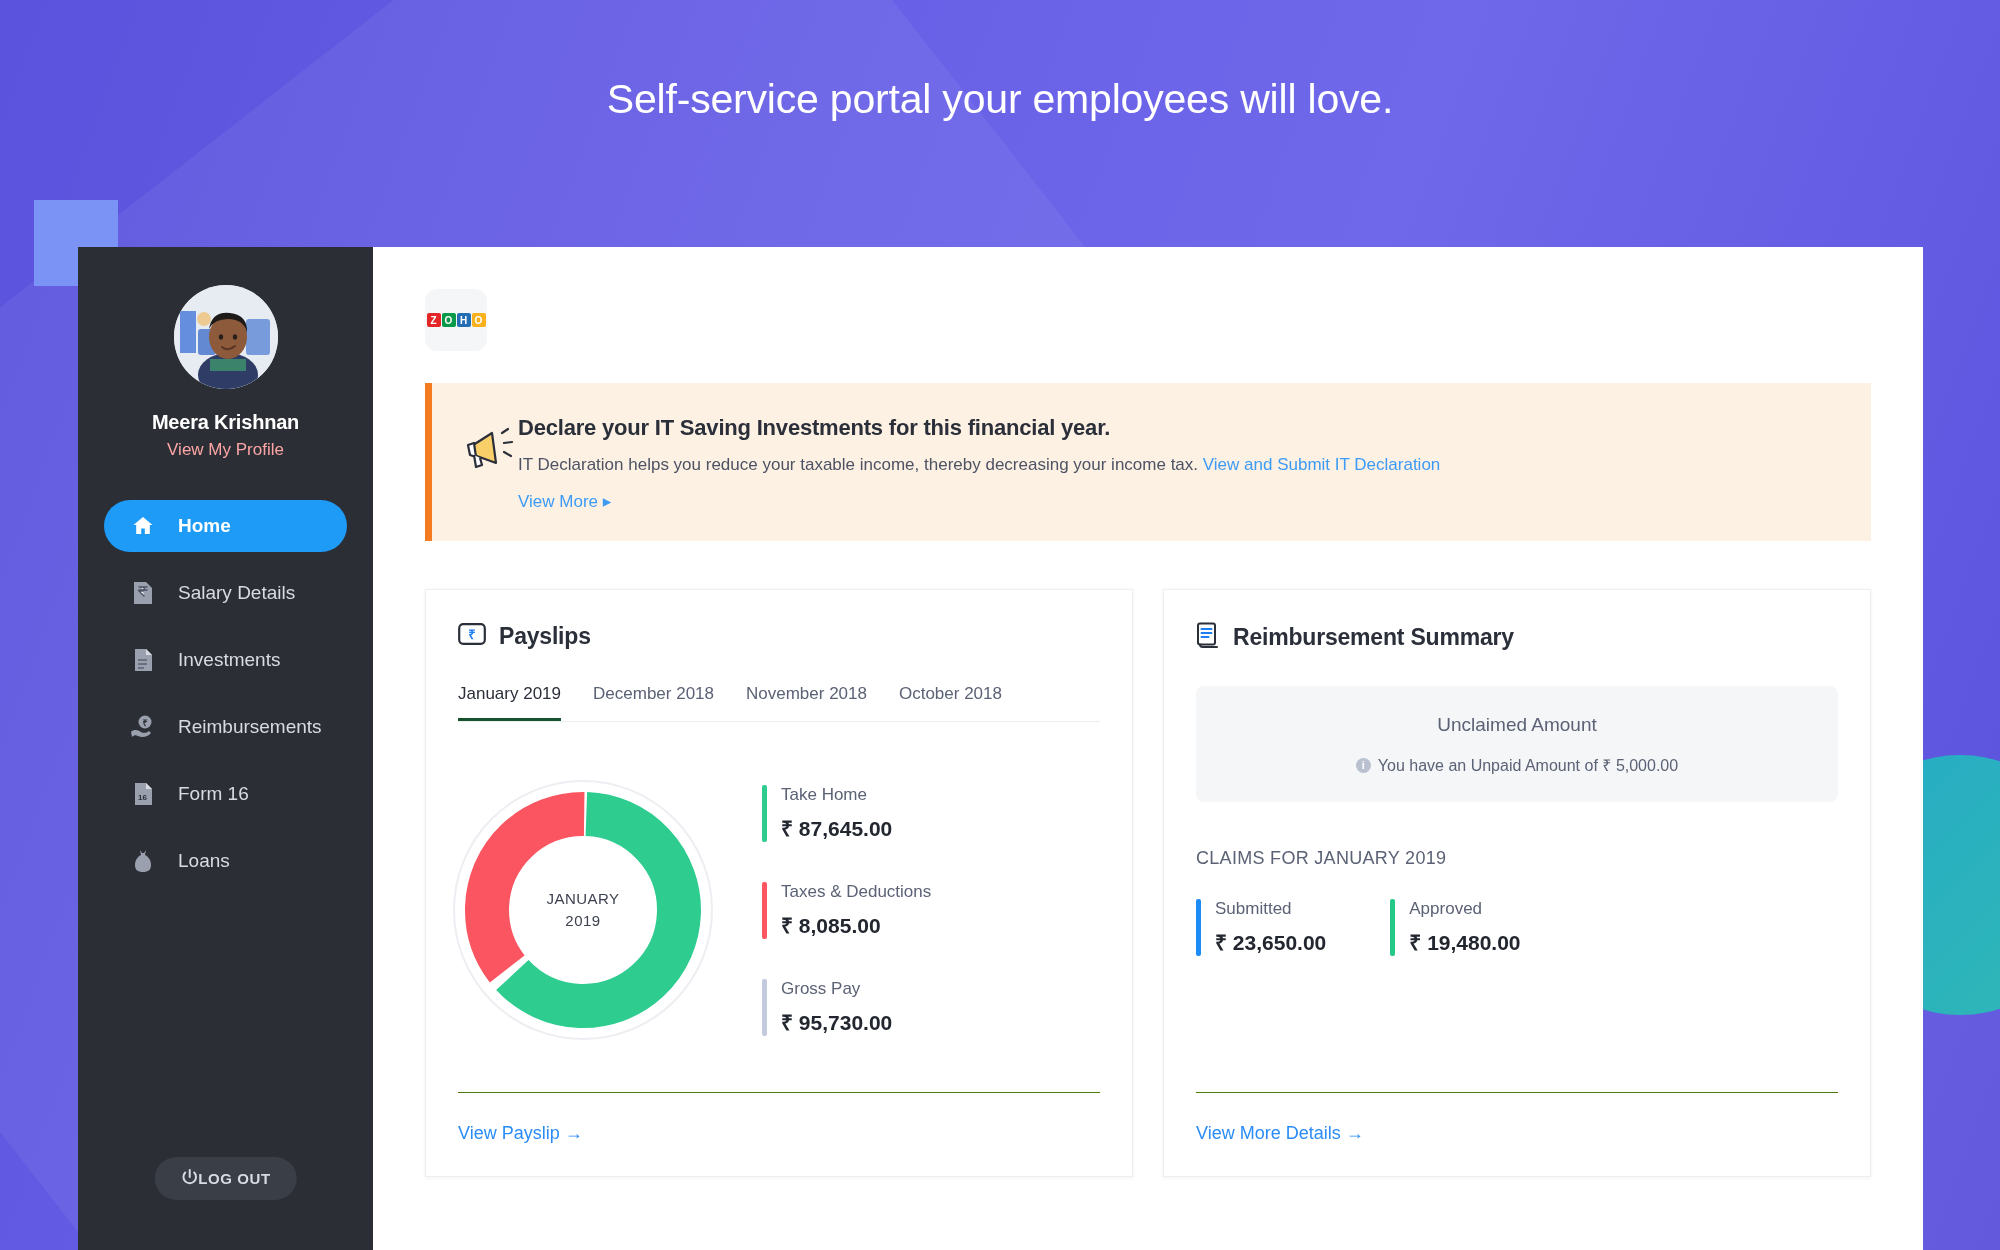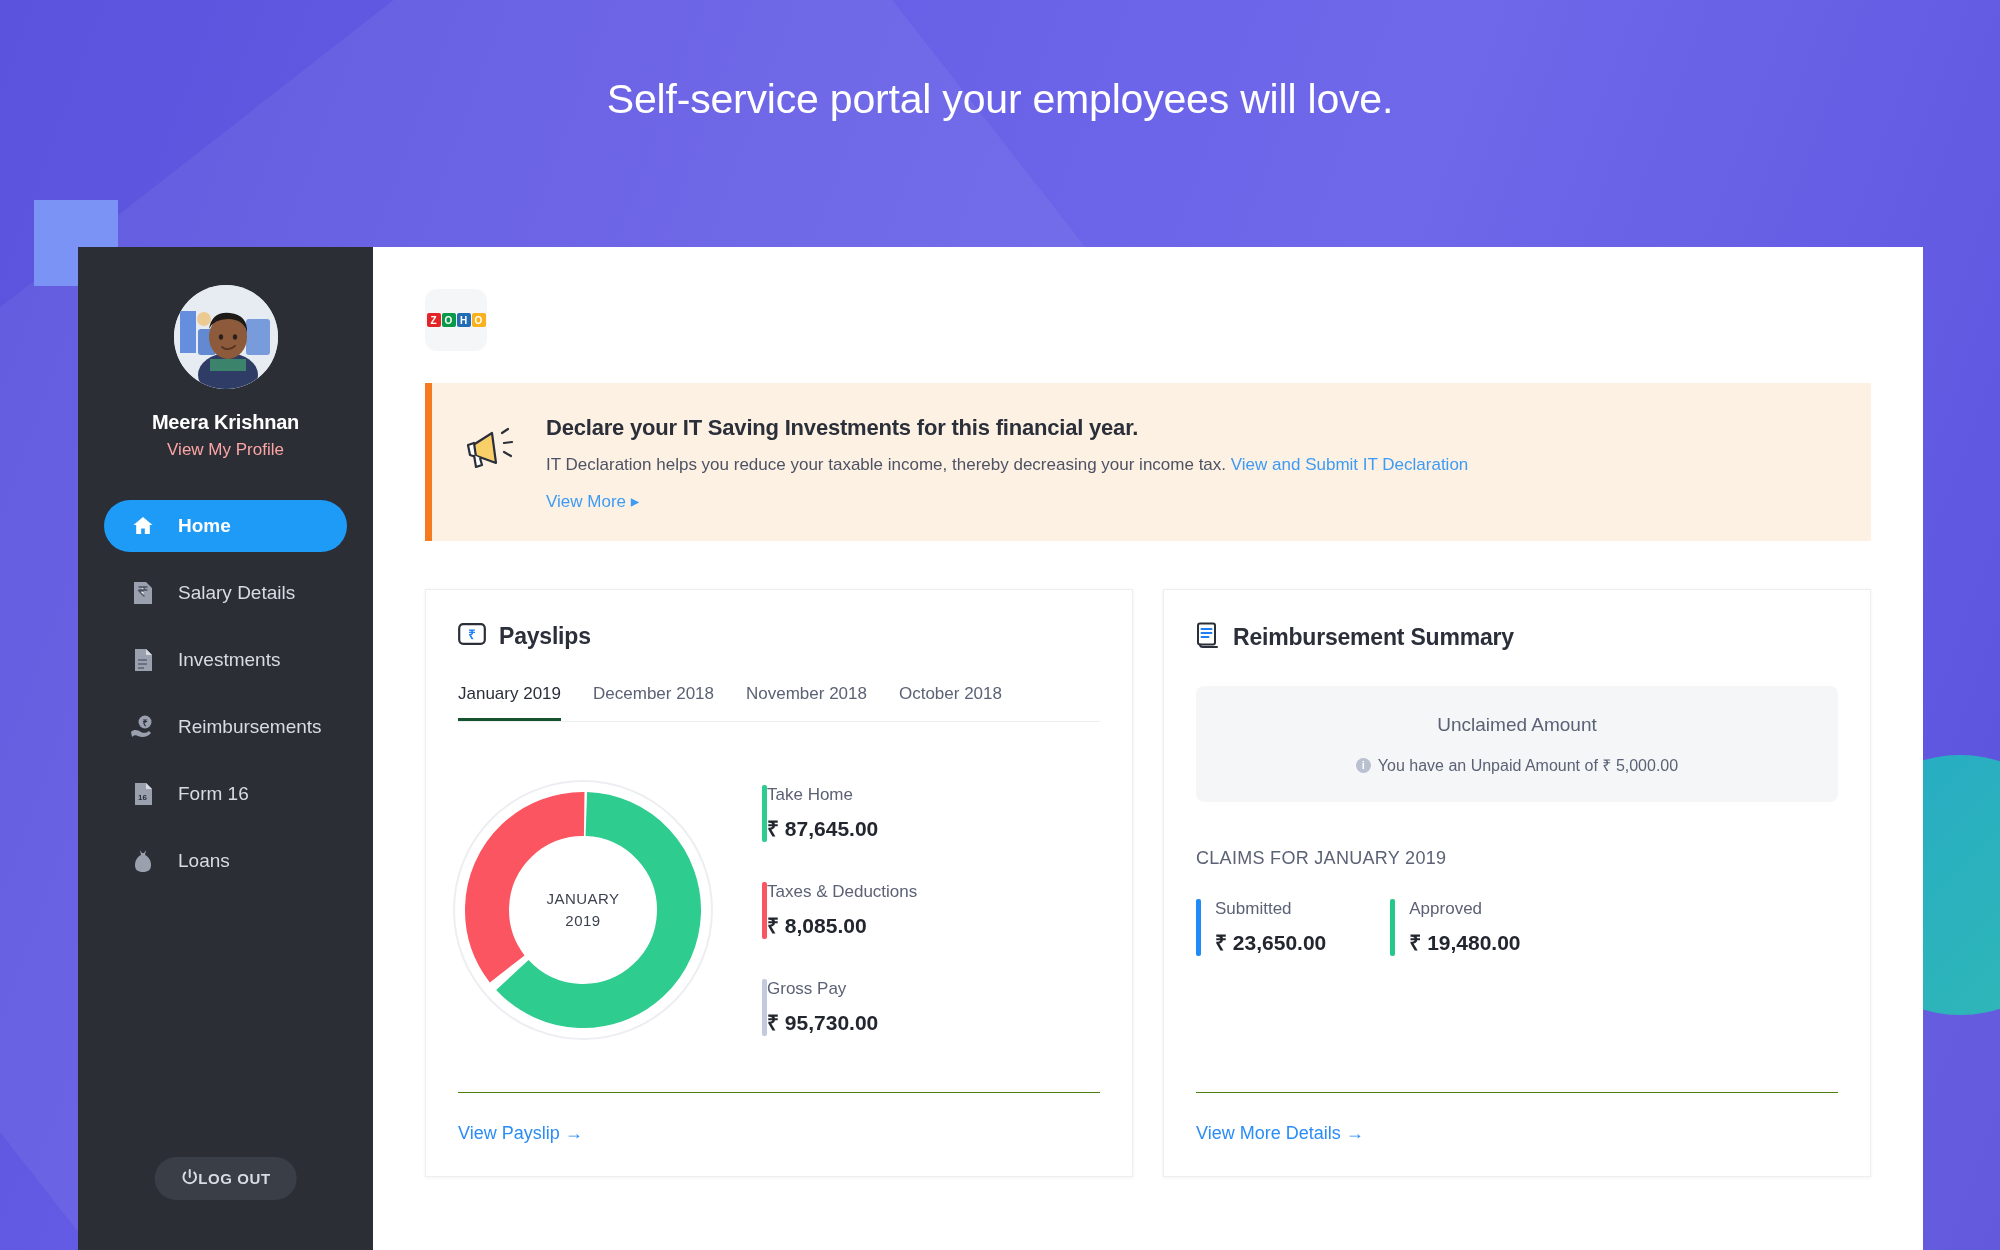--- a/index.html
+++ b/index.html
@@ -174,21 +174,20 @@
     color: #5b6275;
   }
 
   
   .banner {
     margin-top: 32px;
     background: #fdf1e3;
     border-left: 7px solid #f47b20;
     display: flex;
     align-items: flex-start;
-    gap: 28px;
     padding: 30px 34px 30px 30px;
     height: 158px;
   }
   .megaphone { flex: none; margin-top: 10px; }
   .banner-body { padding-top: 2px; }
   .banner-title {
     font-size: 22px; font-weight: bold; color: #2b2f3a;
     letter-spacing: -0.2px;
   }
   .banner-text {
@@ -251,21 +250,21 @@
   .donut-wrap { flex: none; position: relative; width: 270px; height: 270px; }
   .donut-center {
     position: absolute; left: 0; top: 0;
     width: 270px; height: 270px;
     display: flex; flex-direction: column;
     align-items: center; justify-content: center;
     font-size: 15px; color: #3d4250; letter-spacing: 0.5px;
     line-height: 1.45;
   }
   .legend { margin-left: 44px; display: flex; flex-direction: column; gap: 40px; }
-  .legend-item { display: flex; }
+  .legend-item { display: flex; gap: 14px; }
   .legend-bar { width: 5px; border-radius: 2px; flex: none; }
   .legend-label { font-size: 17px; color: #5b6275; }
   .legend-value {
     margin-top: 9px; font-size: 21px; font-weight: bold; color: #22262f;
   }
   .card-foot {
     border-top: 1px solid #4d7c0f;
     margin: 28px 32px 0 32px;
     padding: 30px 0 32px 0;
     text-align: left;

